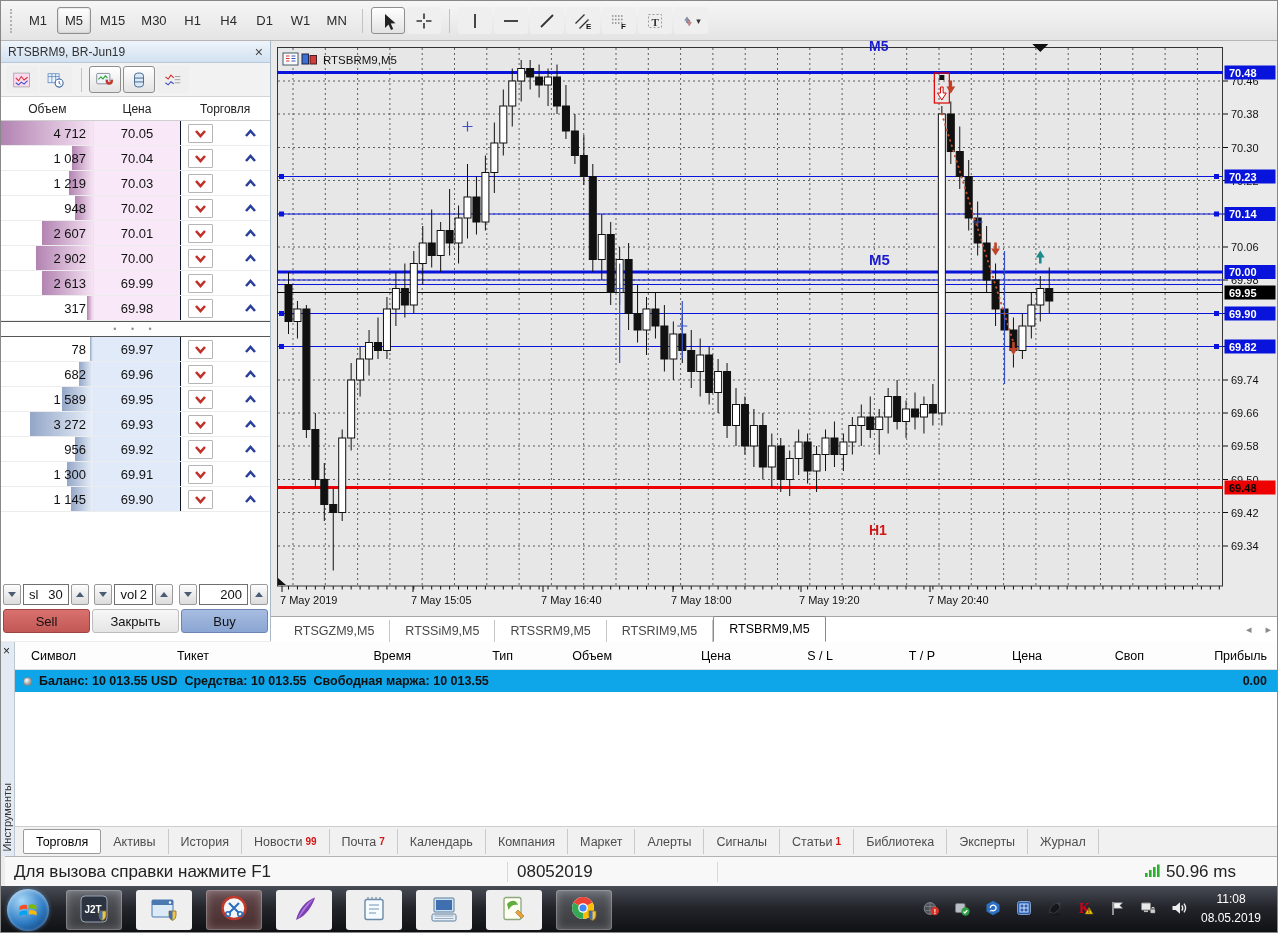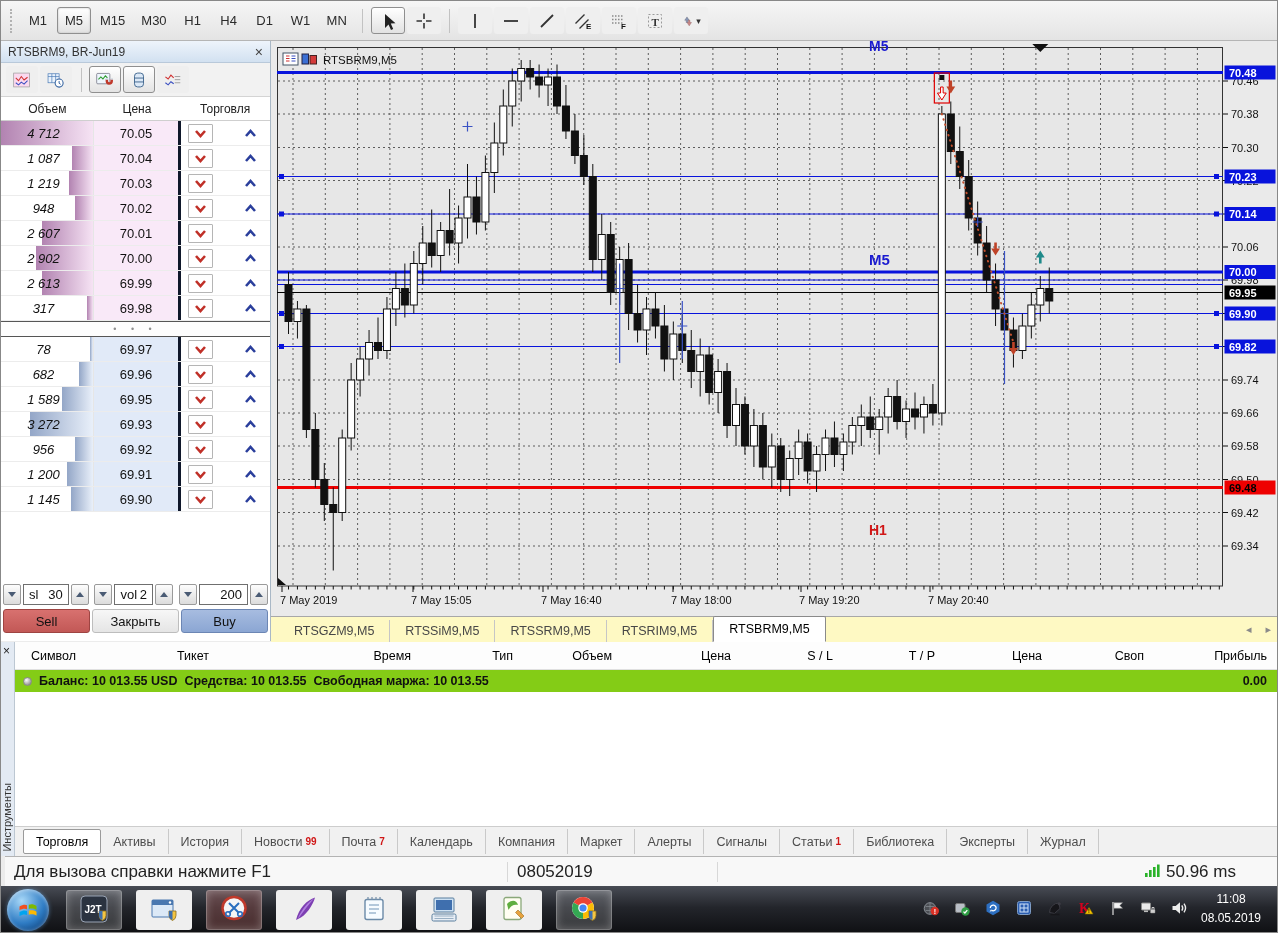--- a/index.html
+++ b/index.html
@@ -25,59 +25,59 @@
     font-size:12px;color:#333;display:flex;align-items:center;padding:0 7px;}
   .dom-title span.t{flex:1;}
   .dom-close{color:#444;font-size:14px;line-height:1;cursor:default;}
   .dom-icons{height:34px;display:flex;align-items:center;padding:0 5px;background:#f2f2f2;border-bottom:1px solid #d4d4d4;}
   .icon-btn{width:32px;height:27px;display:flex;align-items:center;justify-content:center;border:1px solid transparent;border-radius:3px;margin-right:2px;}
   .icon-btn.active{border-color:#8f8f8f;background:linear-gradient(#fff,#e3e3e3);}
   .dom-head{height:24px;display:flex;align-items:center;border-bottom:1px solid #cfcfcf;font-size:12px;color:#222;background:#fff;}
   .dom-head div{text-align:center;}
   .c-vol{width:93px;}.c-price{width:87px;}.c-trade{width:90px;}
   .dom-row{height:25px;display:flex;align-items:stretch;border-bottom:1px solid #ececec;font-size:13px;position:relative;}
-  .vol-cell{width:93px;position:relative;display:flex;align-items:center;justify-content:center;padding-right:7px;border-right:1px solid #e6e6e6;overflow:hidden;font-style:italic;}
+  .vol-cell{width:93px;position:relative;display:flex;align-items:center;justify-content:flex-end;padding-right:7px;border-right:1px solid #e6e6e6;overflow:hidden;}
   .vol-cell span{position:relative;z-index:2;}
   .vol-bar{position:absolute;right:0;top:0;bottom:0;z-index:1;}
   .ask .vol-bar{background:linear-gradient(90deg,#b283b1,#f6e3f4);}
   .bid .vol-bar{background:linear-gradient(90deg,#93a6c7,#e9f0fa);}
-  .price-cell{width:87px;display:flex;align-items:center;justify-content:center;border-right:3px solid #0f172a;}
+  .price-cell{width:87px;display:flex;align-items:center;justify-content:center;border-right:1px solid #0f172a;}
   .ask .price-cell{background:#f9e9f8;}
   .bid .price-cell{background:#e1eaf8;}
   .trade-cell{flex:1;display:flex;align-items:center;justify-content:space-between;padding:0 7px;}
   .sell-chip{width:25px;height:19px;border:1px solid #b5b5b5;background:#fff;display:flex;align-items:center;justify-content:center;border-radius:1px;}
   .buy-chip{width:25px;height:19px;display:flex;align-items:center;justify-content:center;}
   .dom-dots{height:16px;display:flex;align-items:center;justify-content:center;color:#8f8f8f;font-size:9px;letter-spacing:6px;
     border-bottom:1px solid #555;border-top:1px solid #555;background:#fdfdfd;}
   .dom-steppers{position:absolute;left:0;top:543px;width:100%;display:flex;align-items:center;padding:0 2px;gap:2px;}
   .step-btn{width:18px;height:21px;background:linear-gradient(#fdfdfd,#dcdcdc);border:1px solid #9a9a9a;display:flex;align-items:center;justify-content:center;border-radius:2px;}
   .tri-d{width:0;height:0;border-left:4px solid transparent;border-right:4px solid transparent;border-top:5px solid #4a5b74;}
   .tri-u{width:0;height:0;border-left:4px solid transparent;border-right:4px solid transparent;border-bottom:5px solid #4a5b74;}
   .step-box{height:21px;border:1px solid #6f6f6f;background:#fff;display:flex;align-items:center;justify-content:space-between;padding:0 5px;font-size:13px;}
   .dom-btns{position:absolute;left:0;top:568px;width:100%;display:flex;gap:2px;padding:0 2px;}
   .dom-btns button{height:24px;font-size:13px;font-family:inherit;border-radius:3px;color:#111;}
   .btn-sell{flex:1;background:linear-gradient(#d8716f,#c25856);border:1px solid #9e4442;}
   .btn-close{flex:1;background:linear-gradient(#f7f7f7,#e5e5e5);border:1px solid #bdbdbd;color:#9b9b9b;}
   .btn-buy{flex:1;background:linear-gradient(#a7bce0,#8ba6d3);border:1px solid #6c86b4;}
   
   .chart{position:absolute;left:270px;top:40px;width:1008px;height:575px;background:#e7e7e7;}
   
-  .ctabs{position:absolute;left:270px;top:615px;width:1008px;height:26px;background:#fef9c3;border-top:1px solid #a8a8a8;
+  .ctabs{position:absolute;left:270px;top:615px;width:1008px;height:26px;background:#ffffff;border-top:1px solid #a8a8a8;
     display:flex;align-items:flex-end;padding-left:8px;}
   .ctab{height:22px;padding:0 15px;display:flex;align-items:center;font-size:12.5px;color:#474747;border-right:1px solid #c6c6c6;}
   .ctab.active{background:#fff;border:1px solid #8a8a8a;border-bottom:1px solid #fff;height:26px;color:#000;border-radius:2px 2px 0 0;}
   .ctab-nav{position:absolute;right:8px;top:6px;display:flex;gap:14px;color:#8a8a8a;font-size:11px;}
   
   .vstrip{position:absolute;left:0;top:641px;width:14px;height:214px;background:#e3eaf3;border-right:1px solid #bcc7d2;}
   .tb-close{position:absolute;left:2px;top:3px;font-size:12px;color:#222;line-height:1;}
   .vlabel{position:absolute;left:0px;bottom:4px;writing-mode:vertical-rl;transform:rotate(180deg);font-size:11px;color:#333;}
   .toolbox{position:absolute;left:14px;top:641px;width:1264px;height:184px;background:#fff;}
   .tb-head{position:relative;height:28px;border-bottom:1px solid #e0e0e0;background:#fdfdfd;font-size:12.5px;color:#000;}
   .tb-col{position:absolute;top:7px;white-space:nowrap;}
-  .tb-balance{position:relative;height:22px;background:#84cc16;display:flex;align-items:center;font-weight:bold;font-size:12.5px;}
+  .tb-balance{position:relative;height:22px;background:#0ea5e9;display:flex;align-items:center;font-weight:bold;font-size:12.5px;}
   .ball{width:9px;height:9px;border-radius:50%;margin:0 7px 0 8px;background:radial-gradient(circle at 35% 30%,#fdfdfd,#9c9c9c 70%,#6e6e6e);border:1px solid #8a8a8a;}
   .balance-text{white-space:pre;}
   .profit{position:absolute;right:12px;}
   
   .btabs{position:absolute;left:14px;top:825px;width:1264px;height:30px;background:#f1f1f1;border-top:1px solid #cdcdcd;
     display:flex;align-items:center;padding-left:8px;}
   .btab{height:25px;padding:0 12px;display:flex;align-items:center;font-size:12.5px;color:#4d4d4d;border-right:1px solid #c9c9c9;position:relative;}
   .btab.active{background:#fff;border:1px solid #9a9a9a;color:#000;border-radius:2px;}
   .btab sub{color:#d01616;font-size:10px;font-weight:bold;margin-left:3px;}
   
@@ -466,21 +466,21 @@
             <div class="buy-chip">
               <span><svg width="13" height="9" viewBox="0 0 13 9" xmlns="http://www.w3.org/2000/svg">
                   <polyline points="2,7 6.5,2 11,7" fill="none" stroke="#2b3f9c" stroke-width="2.6"></polyline>
                 </svg></span>
             </div>
           </div>
         </div>
         <div class="dom-row bid">
           <div class="vol-cell">
             <div class="vol-bar" style="width: 28%;"></div>
-            <span>1 200</span>
+            <span>1 300</span>
           </div>
           <div class="price-cell">69.91</div>
           <div class="trade-cell">
             <div class="sell-chip">
               <span><svg width="13" height="9" viewBox="0 0 13 9" xmlns="http://www.w3.org/2000/svg">
                   <polyline points="2,2 6.5,7 11,2" fill="none" stroke="#c03028" stroke-width="2.6"></polyline>
                 </svg></span>
             </div>
             <div class="buy-chip">
               <span><svg width="13" height="9" viewBox="0 0 13 9" xmlns="http://www.w3.org/2000/svg">

